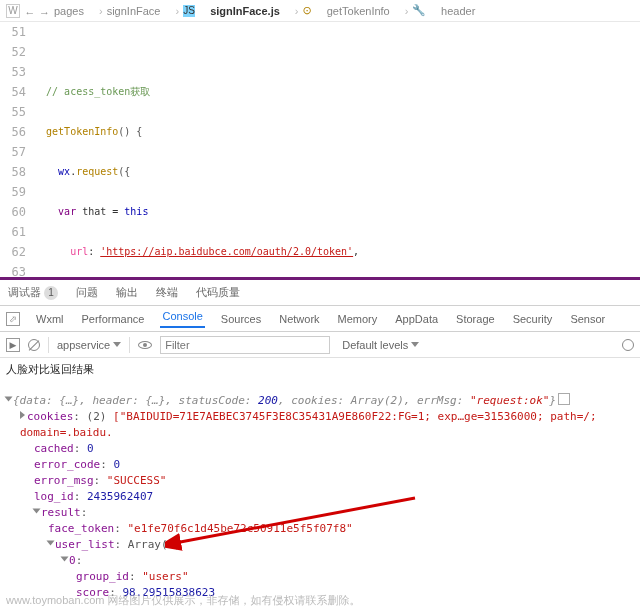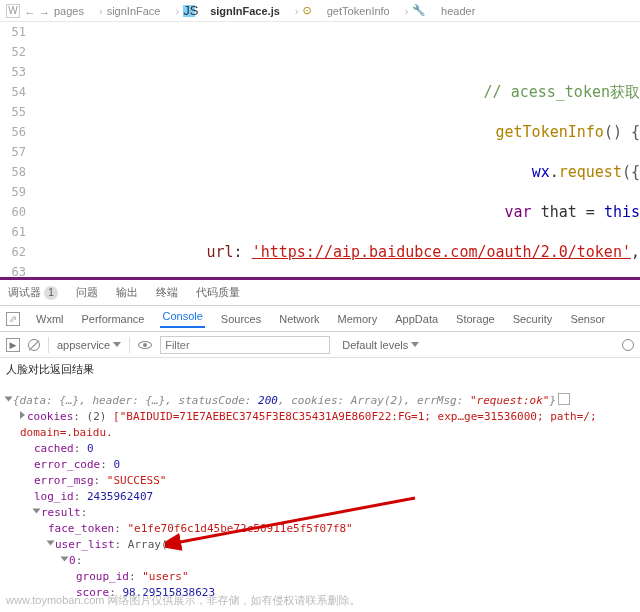--- a/index.html
+++ b/index.html
@@ -3,27 +3,27 @@
 <meta charset="utf-8">
 <style>
 * { box-sizing: border-box; margin: 0; padding: 0; }
 body { font-family: "Consolas", "Monaco", monospace; font-size: 12px; color: #333; background: #fff; width: 640px; height: 612px; overflow: hidden; position: relative; }
 .top-bar { display: flex; align-items: center; height: 22px; padding: 0 6px; border-bottom: 1px solid #e8e8e8; gap: 4px; font-family: sans-serif; color: #888; font-size: 11px; }
 .top-bar .crumb { display: flex; align-items: center; gap: 15px; }
 .chev { color: #bbb; }
 .logo-box { width: 14px; height: 14px; border: 1px solid #ccc; display:flex; align-items:center; justify-content:center; color:#999; font-size:10px;}
 .editor { display: flex; height: 258px; overflow: hidden; border-bottom: 3px solid #701a75; }
 .gutter { width: 34px; text-align: right; padding-right: 8px; color: #aaa; user-select: none; line-height: 20px; font-size: 12px; }
-.code { flex: 1; line-height: 20px; font-size: 15px; white-space: pre; position: relative; text-align: right; }
+.code { flex: 1; line-height: 20px; font-size: 10px; white-space: pre; position: relative; }
 .code-line { height: 20px; }
 .c-comment { color: #6a9955; }
 .c-func { color: #b08000; }
 .c-keyword { color: #800080; }
 .c-self { color: #0000b0; }
-.c-prop { color: #7f1d1d; }
+.c-prop { color: #ec4899; }
 .c-link { color: #c41a16; text-decoration: underline; }
 .c-brace { color: #555; }
 .devtools-tabs1 { display: flex; align-items: center; height: 26px; border-bottom: 1px solid #d0d0d0; font-family: sans-serif; font-size: 11px; color: #666; padding: 0 8px; gap: 18px; }
 .badge-circle { display:inline-flex; width:14px; height:14px; border-radius:50%; background:#ddd; color:#555; align-items:center; justify-content:center; font-size:10px;}
 .devtools-tabs2 { display: flex; align-items: center; height: 26px; border-bottom: 1px solid #d0d0d0; font-family: sans-serif; font-size: 11px; color: #666; padding: 0 6px; gap: 14px; }
 .devtools-tabs2 .tab.active { color: #1a73e8; border-bottom: 2px solid #1a73e8; padding-bottom: 4px; margin-bottom: -1px;}
 .devtools-tabs2 .tab { padding: 0 2px; }
 .toolbar { display: flex; align-items: center; height: 26px; border-bottom: 1px solid #e0e0e0; font-family: sans-serif; font-size: 11px; color: #666; padding: 0 6px; gap: 8px; }
 .toolbar .sep { width:1px; height:16px; background:#ddd; }
 .toolbar input.filter { border:1px solid #ccc; height:18px; width:170px; padding:0 4px; font-size:11px; }
@@ -46,21 +46,21 @@
 .indent4 { padding-left: 56px; }
 .indent5 { padding-left: 70px; }
 .arrow-svg { position:absolute; left:165px; top:135px; width:260px; height:60px; pointer-events:none;}
 .watermark { position:absolute; bottom:4px; left:6px; font-family: sans-serif; font-size:11px; color:#bbb; }
 .copy-icon { display:inline-block; width:10px; height:10px; border:1px solid #aaa; position:relative; margin-left:4px; vertical-align:-1px;}
 .copy-icon::after{content:"";position:absolute;width:10px;height:10px;border:1px solid #aaa;left:-3px;top:-3px;background:#fff;}
 .eye-icon { display:inline-block; width:14px; height:8px; border:1px solid #888; border-radius:50%; position:relative;}
 .eye-icon::after{content:"";position:absolute;width:4px;height:4px;background:#888;border-radius:50%;left:4px;top:1px;}
 .chevd{display:inline-block;width:0;height:0;border-left:4px solid transparent;border-right:4px solid transparent;border-top:5px solid #888;margin-left:3px;vertical-align:2px;}
 .gear{display:inline-block;width:12px;height:12px;border:1px solid #888;border-radius:50%;position:relative;}
-.js-badge{display:inline-block;width:12px;height:12px;background:#7dd3fc;font-size:13px;line-height:12px;color:#333;}
+.js-badge{display:inline-block;width:12px;height:12px;background:#7dd3fc;font-size:10px;line-height:12px;color:#333;}
 </style>
 </head>
 <body>
 
 <div class="top-bar">
   <span class="logo-box">W</span>
   <span style="transform:scaleX(-1)">→</span>
   <span>→</span>
   <span class="crumb">
       <span>pages</span> 

